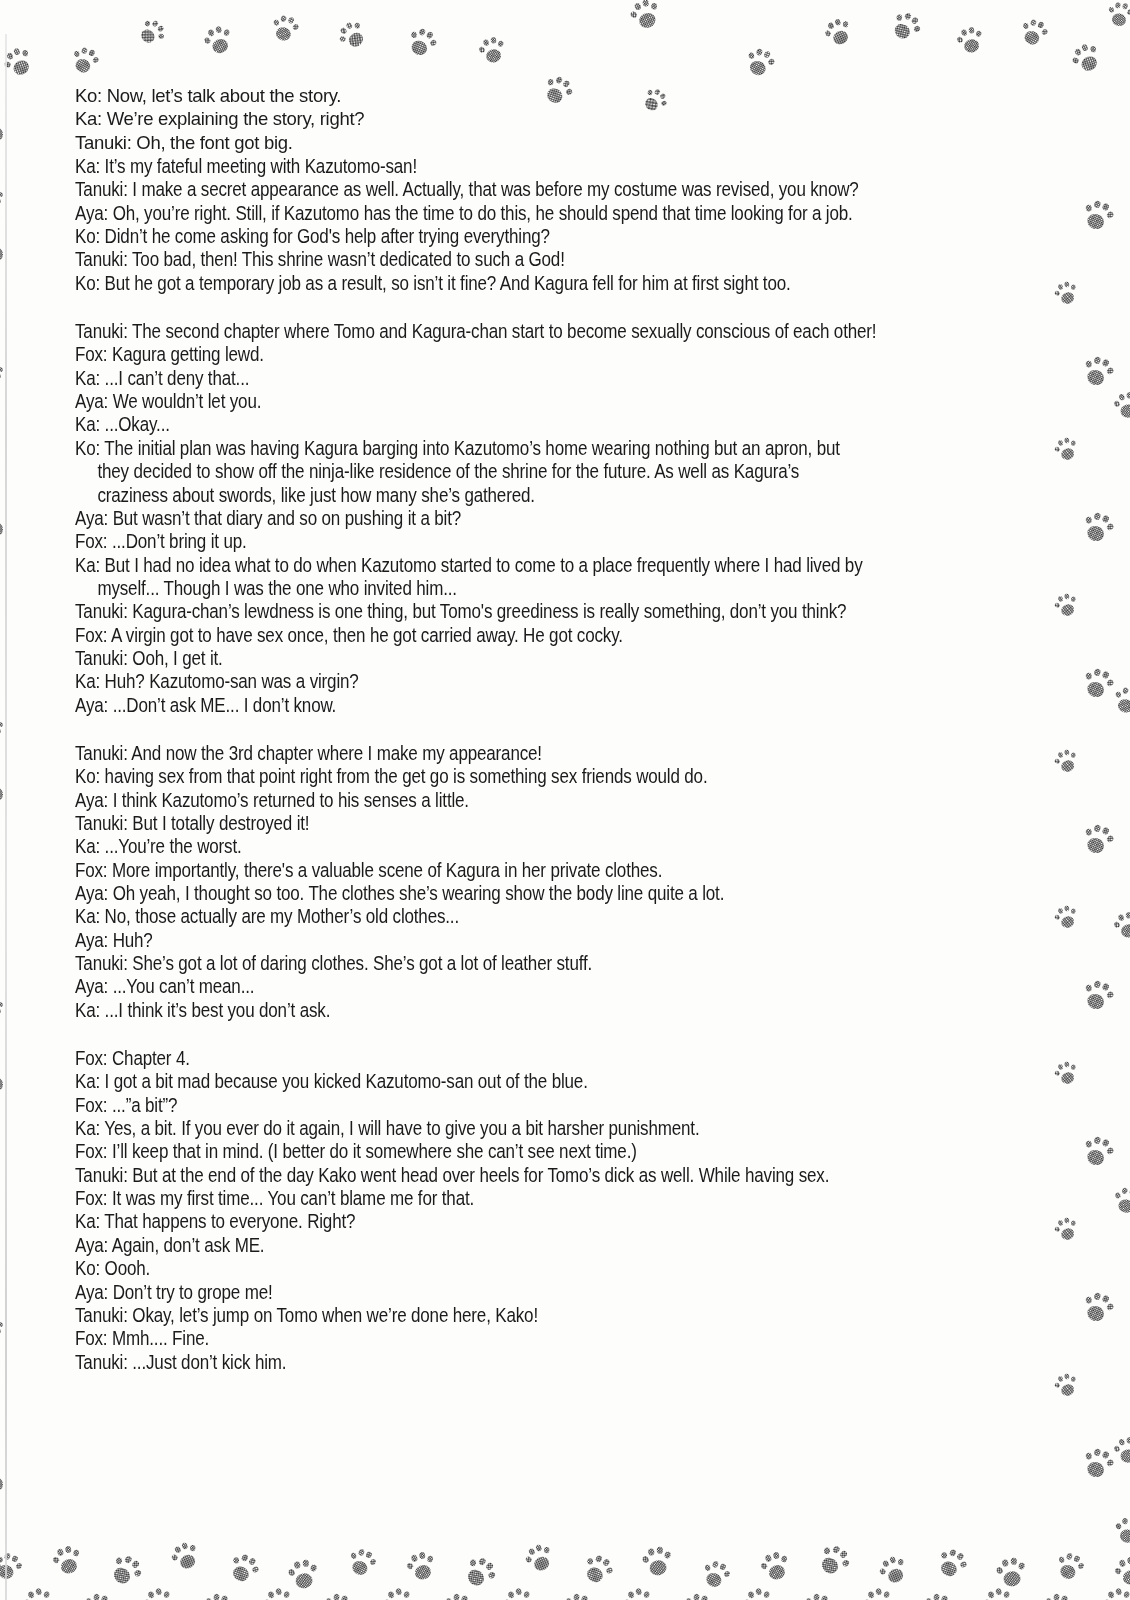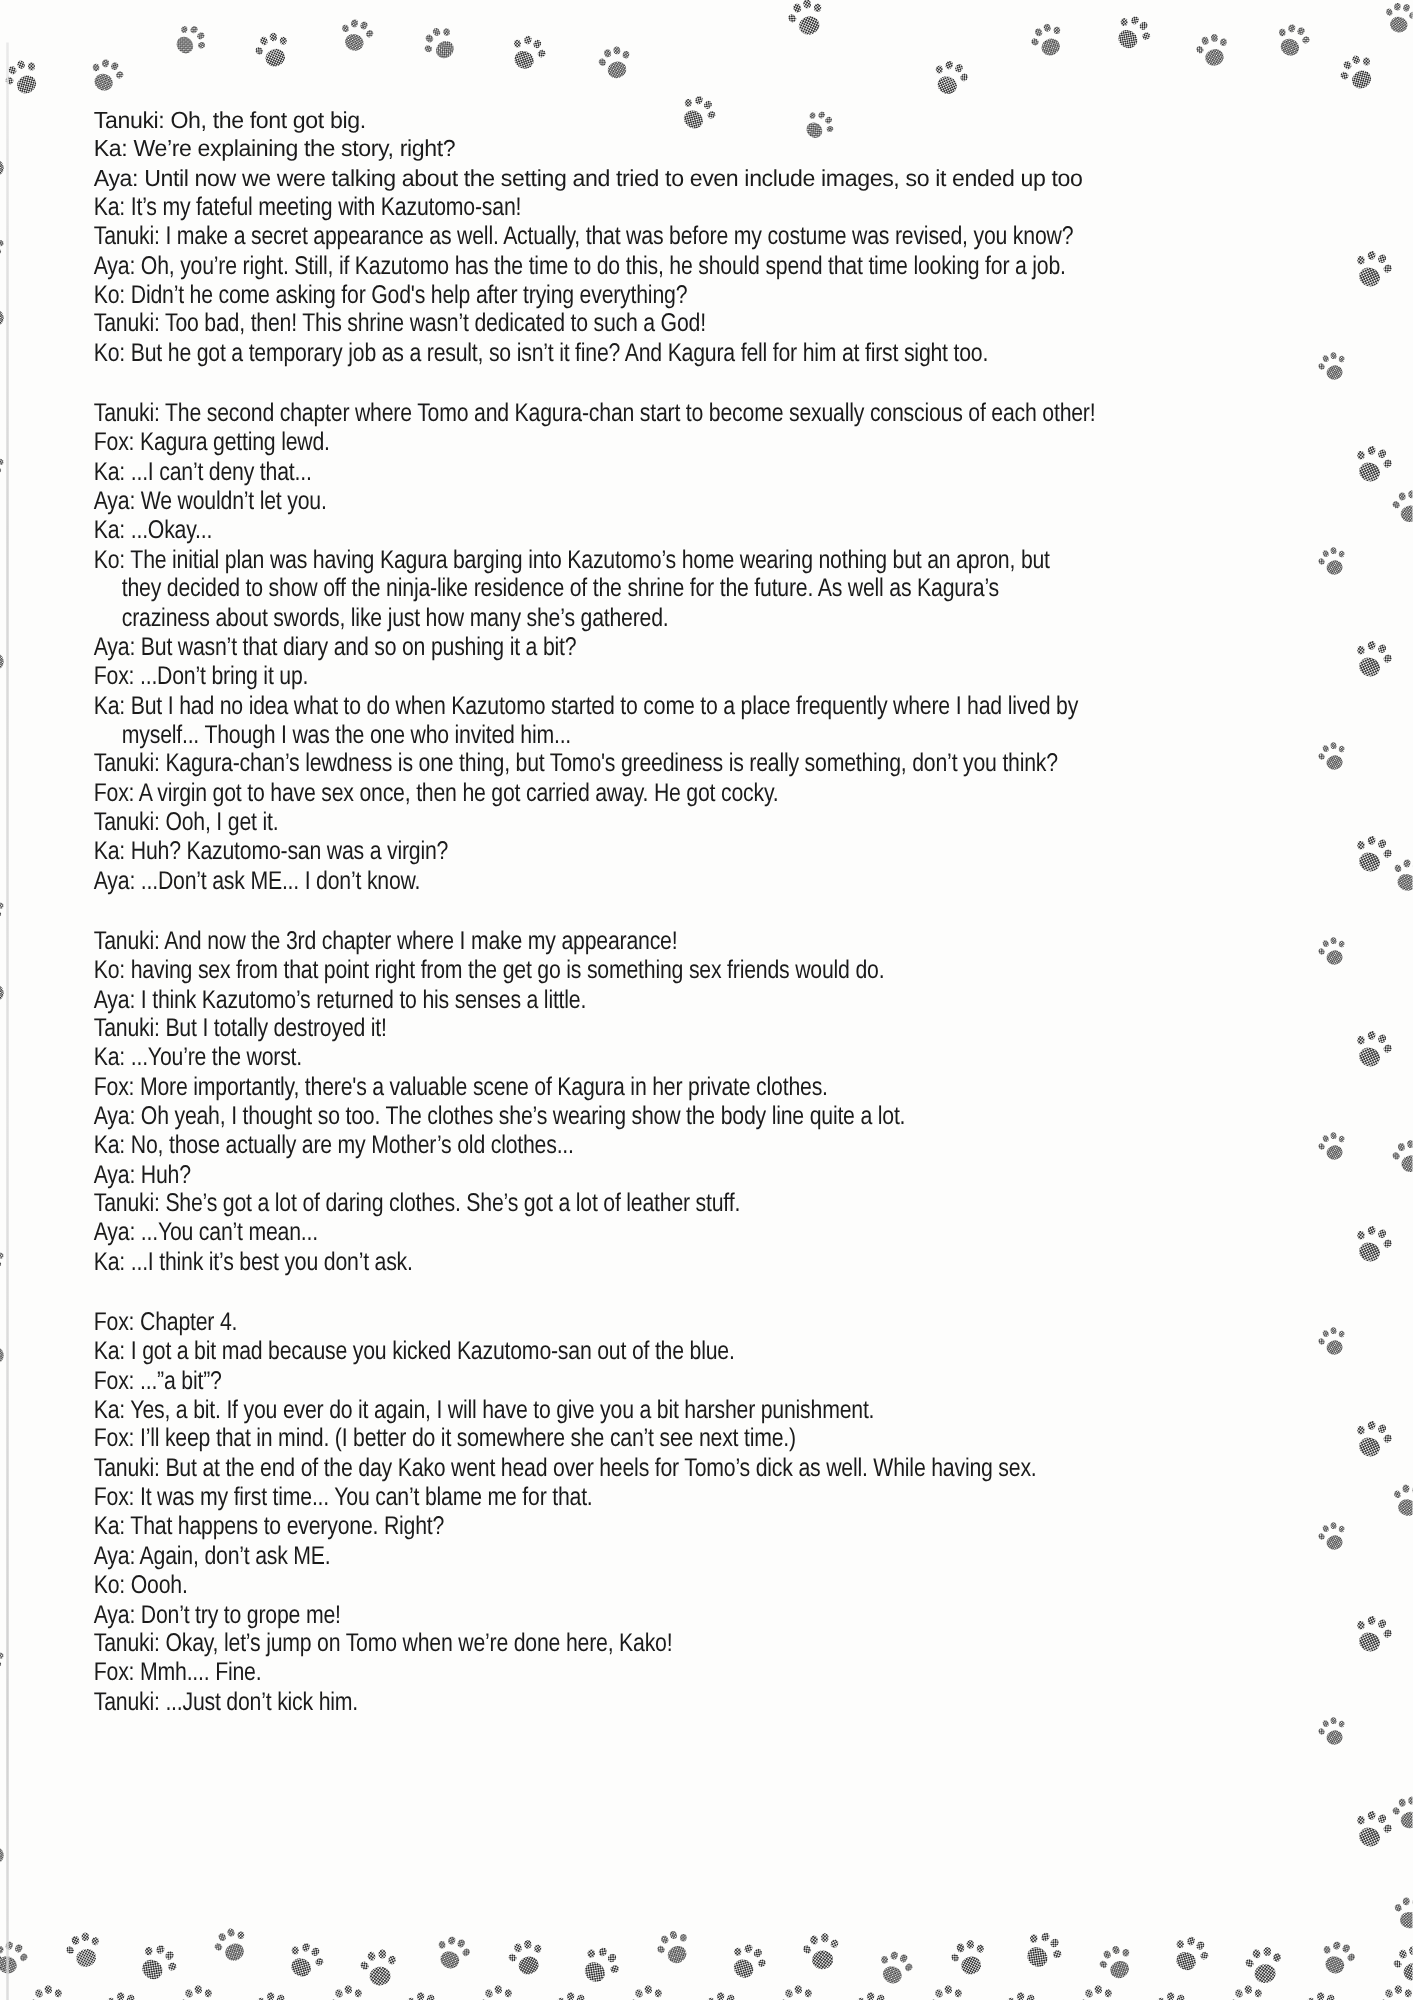--- a/index.html
+++ b/index.html
@@ -135,23 +135,23 @@
     <use href="#paw" transform="translate(938 1607) rotate(15) scale(0.95)"></use>
     <use href="#paw" transform="translate(998 1602) rotate(-20) scale(0.95)"></use>
     <use href="#paw" transform="translate(1058 1607) rotate(15) scale(0.95)"></use>
     <use href="#paw" transform="translate(1118 1602) rotate(-20) scale(0.95)"></use>
   </svg>
 
 <div class="scan-line"></div>
 
 <div id="transcript">
     <div class="para">
+      <div class="line">Ko: Now, let’s talk about the story.</div>
+      <div class="line">Ka: We’re explaining the story, right?</div>
       <div class="line">Tanuki: Oh, the font got big.</div>
-      <div class="line">Ka: We’re explaining the story, right?</div>
-      <div class="line">Aya: Until now we were talking about the setting and tried to even include images, so it ended up too</div>
       <div class="line cond">Ka: It’s my fateful meeting with Kazutomo-san!</div>
       <div class="line cond">Tanuki: I make a secret appearance as well. Actually, that was before my costume was revised, you know?</div>
       <div class="line cond">Aya: Oh, you’re right. Still, if Kazutomo has the time to do this, he should spend that time looking for a job.</div>
       <div class="line cond">Ko: Didn’t he come asking for God's help after trying everything?</div>
       <div class="line cond">Tanuki: Too bad, then! This shrine wasn’t dedicated to such a God!</div>
       <div class="line cond">Ko: But he got a temporary job as a result, so isn’t it fine? And Kagura fell for him at first sight too.</div>
     </div>
     <div class="para">
       <div class="line cond">Tanuki: The second chapter where Tomo and Kagura-chan start to become sexually conscious of each other!</div>
       <div class="line cond">Fox: Kagura getting lewd.</div>

